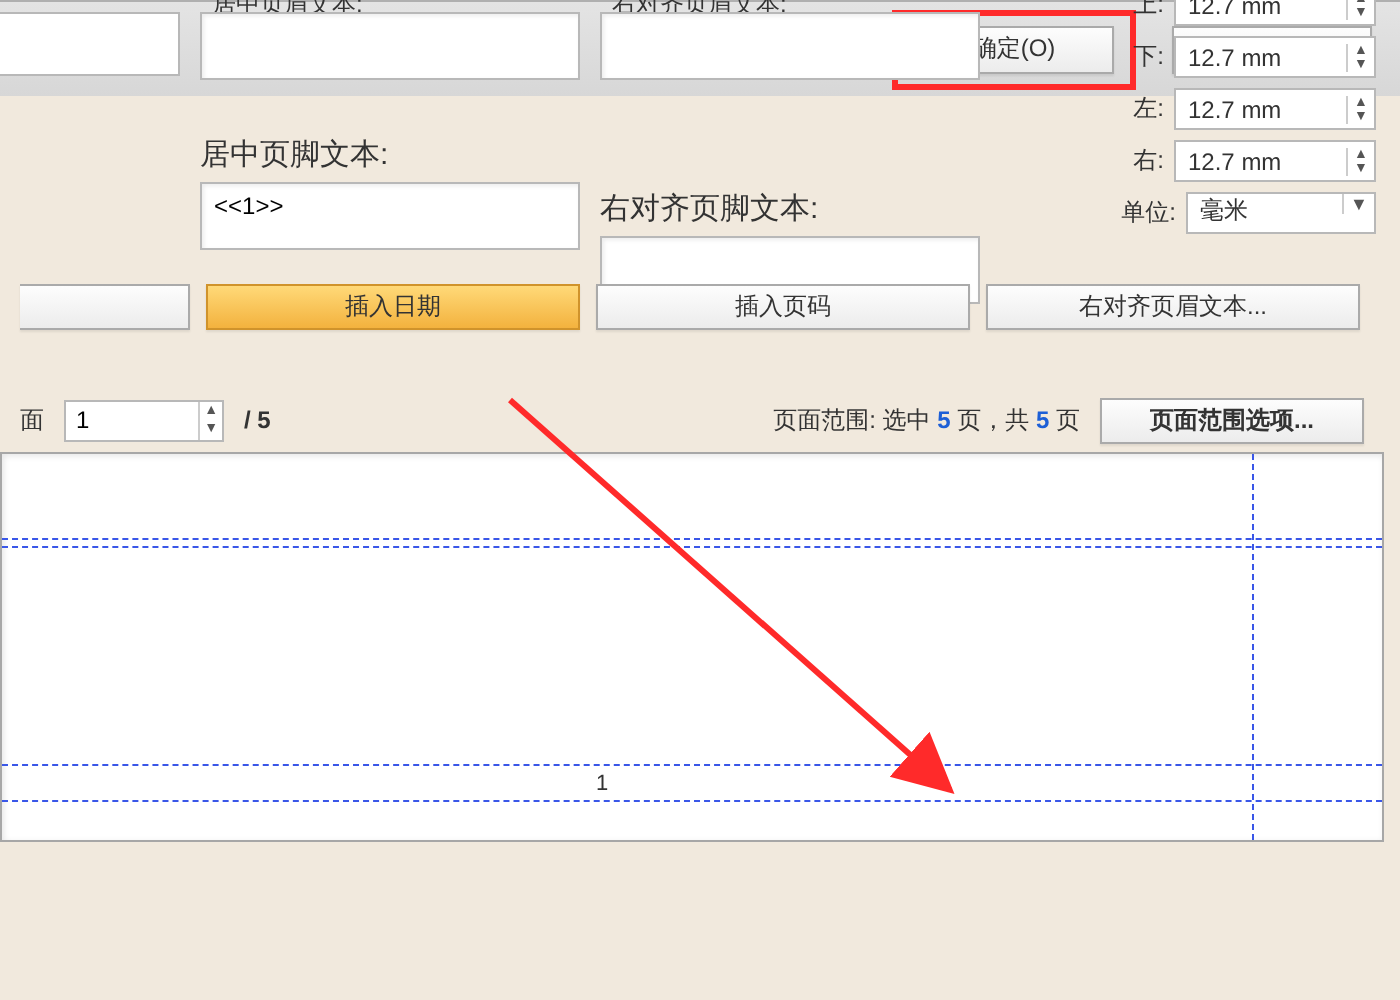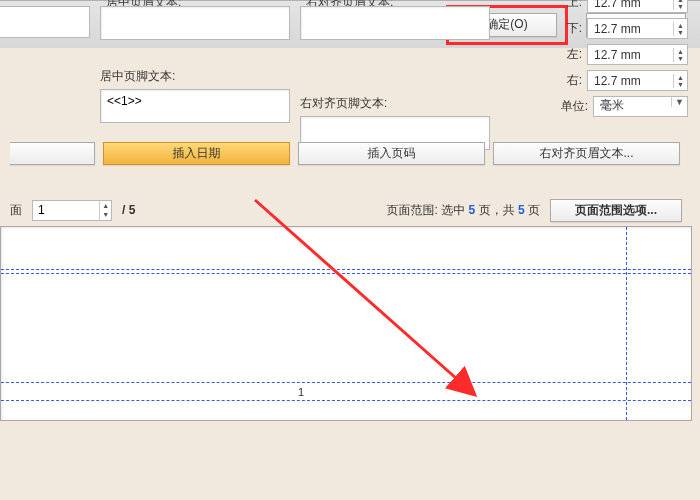--- a/index.html
+++ b/index.html
@@ -1,18 +1,18 @@
 <!DOCTYPE html>
 <html><head>
 <meta charset="utf-8">
 <style>
   * { box-sizing: border-box; margin: 0; padding: 0; font-family: "Microsoft YaHei", sans-serif; }
   body { background: #f1e9dd; width: 700px; height: 500px; overflow: hidden; position: relative; font-size: 12px; color: #333; }
   .panel { position: absolute; }
-  .label { font-size: 12px; color: #333; margin-bottom: 4px; }
+  .label { font-size: 15px; color: #333; margin-bottom: 4px; }
   .textbox { background: #fff; border: 1px solid #b8b8b8; font-size: 12px; padding: 4px 6px; box-shadow: inset 1px 1px 2px rgba(0,0,0,0.08); }
   .btn { background: linear-gradient(#fdfdfd,#ececec); border: 1px solid #aaa; font-size: 12px; height: 23px; display: flex; align-items: center; justify-content: center; cursor: pointer; box-shadow: 0 1px 1px rgba(0,0,0,0.08); }
   .btn-orange { background: linear-gradient(#ffd978,#f3b23e); border-color: #d0932b; }
   .stepper { display: flex; align-items: center; background: #fff; border: 1px solid #b8b8b8; height: 21px; font-size: 12px; }
   .stepper .val { flex: 1; padding: 0 6px; text-align: left; }
   .stepper .arrows { display: flex; flex-direction: column; width: 14px; border-left: 1px solid #ccc; }
   .stepper .arrows span { flex:1; display:flex; align-items:center; justify-content:center; font-size:7px; color:#555; line-height:1; cursor:pointer; }
   .dropdown { display:flex; align-items:flex-start; background:#fff; border:1px solid #b8b8b8; height:21px; font-size:12px; }
   .dropdown .val { flex:1; padding:0 6px; }
   .dropdown .arr { width:16px; text-align:center; font-size:9px; color:#555; border-left:1px solid #ccc; }

